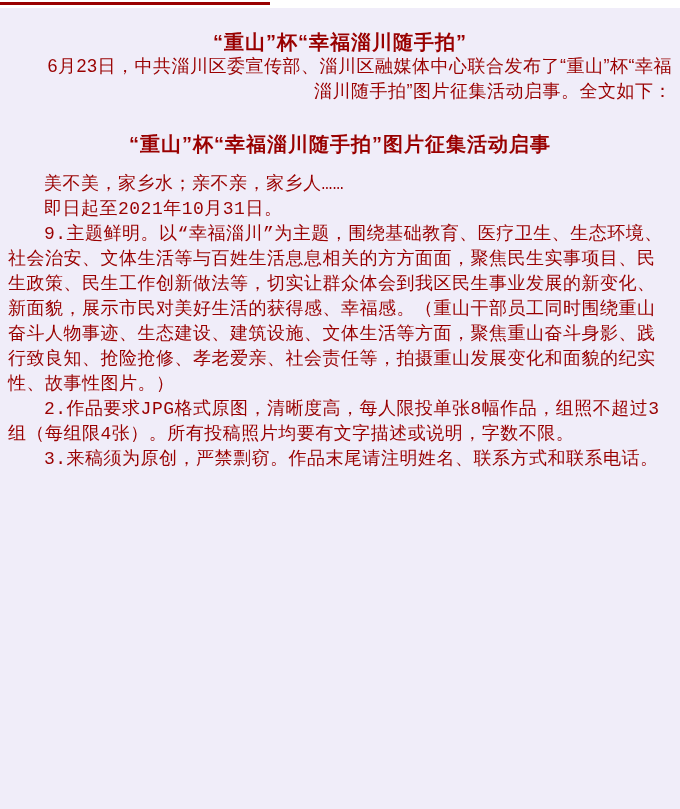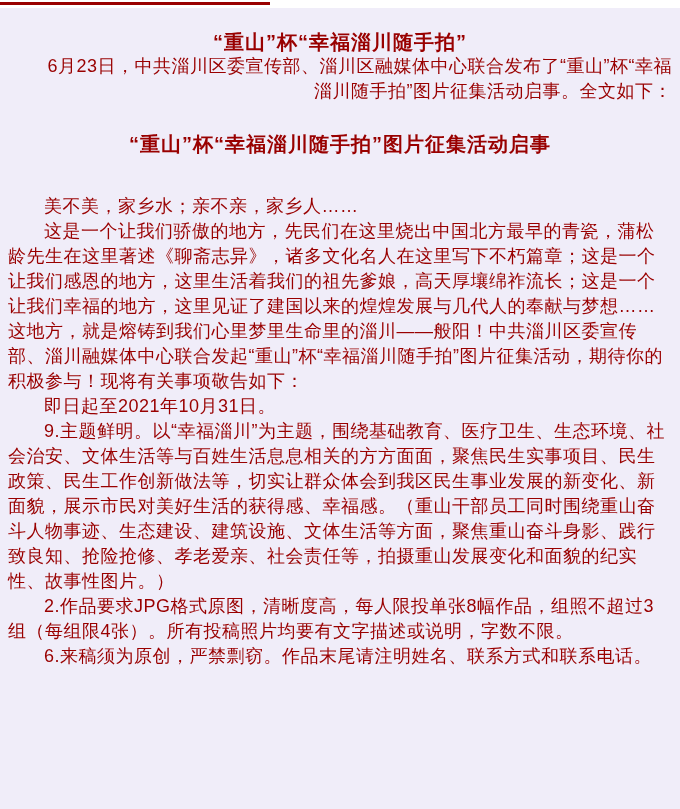--- a/index.html
+++ b/index.html
@@ -46,21 +46,22 @@
     letter-spacing: 1px;
   }
   .intro {
     margin: 30px 0 0 0;
     text-align: right;
   }
   .notice-title {
     margin: 28px 0 0 0;
   }
   .body-blocks {
-    margin-top: 38px;
+    margin-top: 16px;
+    font-family: Liberation Mono, monospace;
   }
   .para {
     margin: 0;
     font-size: 18px;
     line-height: 25px;
     text-indent: 2em;
     letter-spacing: 0.5px;
     word-break: break-all;
   }
   .heading {
@@ -73,20 +74,19 @@
 <div class="page">
   <div class="topbar">
     <div class="topline"></div>
   </div>
   <div class="content">
     <h1 class="doc-title">“重山”杯“幸福淄川随手拍”</h1>
     <p class="para intro">6月23日，中共淄川区委宣传部、淄川区融媒体中心联合发布了“重山”杯“幸福淄川随手拍”图片征集活动启事。全文如下：</p>
     <h2 class="doc-title notice-title">“重山”杯“幸福淄川随手拍”图片征集活动启事</h2>
     <div class="body-blocks">
       <p class="para">美不美，家乡水；亲不亲，家乡人……</p>
-      <p class="para">这是一个让我们骄傲的地方，先民们在这里烧出中国北方最早的青瓷，蒲松龄先生在这里著述《聊斋志异》，诸多文化名人在这里写下不朽篇章；这是一个让我们感恩的地方，这里生活着我们的祖先爹娘，高天厚壤绵祚流长；这是一个让我们幸福的地方，这里见证了建国以来的煌煌发展与几代人的奉献与梦想……这地方，就是熔铸到我们心里梦里生命里的淄川——般阳！中共淄川区委宣传部、淄川融媒体中心联合发起“重山”杯“幸福淄川随手拍”图片征集活动，期待你的积极参与！现将有关事项敬告如下：</p>
       <p class="para">即日起至2021年10月31日。</p>
       <p class="para">9.主题鲜明。以“幸福淄川”为主题，围绕基础教育、医疗卫生、生态环境、社会治安、文体生活等与百姓生活息息相关的方方面面，聚焦民生实事项目、民生政策、民生工作创新做法等，切实让群众体会到我区民生事业发展的新变化、新面貌，展示市民对美好生活的获得感、幸福感。（重山干部员工同时围绕重山奋斗人物事迹、生态建设、建筑设施、文体生活等方面，聚焦重山奋斗身影、践行致良知、抢险抢修、孝老爱亲、社会责任等，拍摄重山发展变化和面貌的纪实性、故事性图片。）</p>
       <p class="para">2.作品要求JPG格式原图，清晰度高，每人限投单张8幅作品，组照不超过3组（每组限4张）。所有投稿照片均要有文字描述或说明，字数不限。</p>
-      <p class="para">6.来稿须为原创，严禁剽窃。作品末尾请注明姓名、联系方式和联系电话。</p>
+      <p class="para">3.来稿须为原创，严禁剽窃。作品末尾请注明姓名、联系方式和联系电话。</p>
     </div>
   </div>
 </div>
 
 </body></html>

